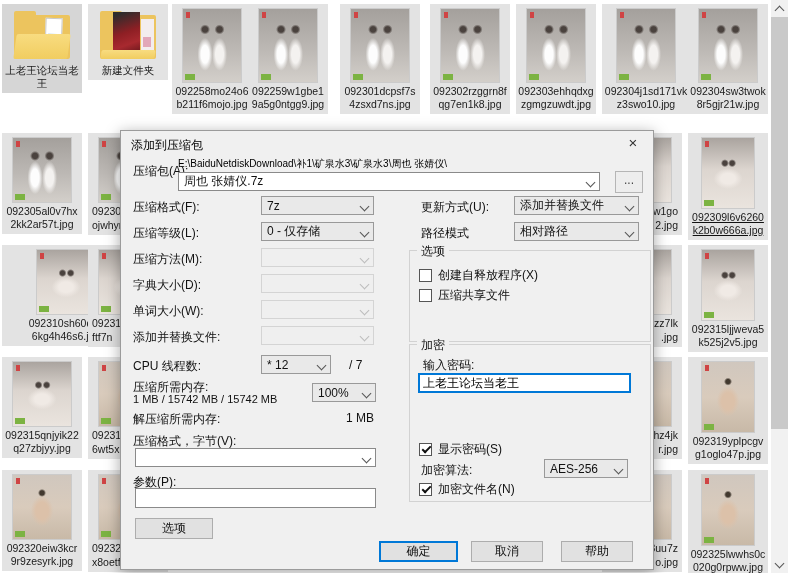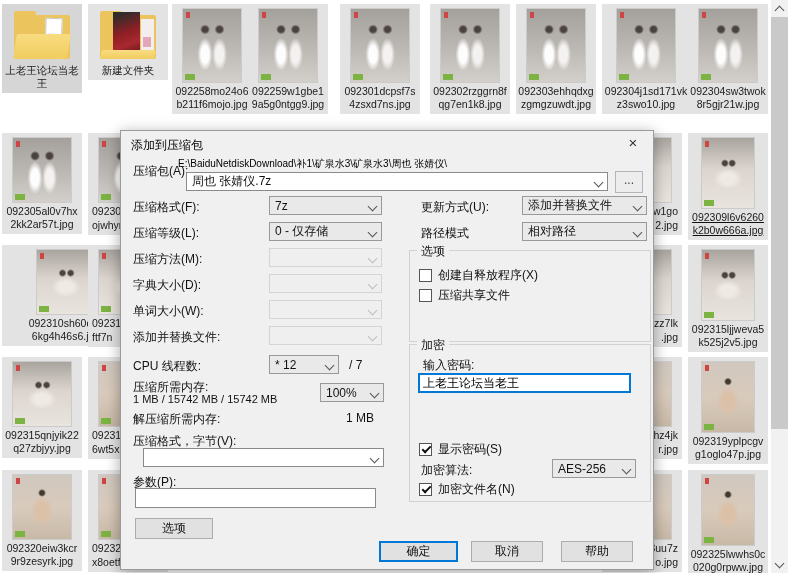--- a/index.html
+++ b/index.html
@@ -53,21 +53,21 @@
   .chev.down{transform:rotate(45deg);margin-bottom:3px;}
   
   .dialog{position:absolute;left:120px;top:130px;width:532px;height:438px;background:#f0f0f0;
           border:1px solid #9b9b9b;box-shadow:0 3px 14px rgba(0,0,0,.35);font-size:12px;z-index:10;}
   .dtitle{position:absolute;left:10px;top:6px;font-size:12px;color:#000;}
   .dclose{position:absolute;left:499px;top:2px;width:26px;height:20px;text-align:center;
           font-size:15px;line-height:20px;color:#333;cursor:default;}
   .lbl{position:absolute;color:#111;white-space:nowrap;}
   .sub{position:absolute;color:#111;font-size:11px;white-space:nowrap;}
   .combo{position:absolute;height:19px;background:#e9e9e9;border:1px solid #999;
-         display:flex;align-items:center;padding:0 18px 0 5px;box-sizing:border-box;white-space:nowrap;margin-left:8px;}
+         display:flex;align-items:center;padding:0 18px 0 5px;box-sizing:border-box;white-space:nowrap;}
   .combo .cv{flex:1;overflow:hidden;font-size:12px;}
   .combo .chev{position:absolute;right:5px;top:6px;border-color:#555;}
   .combo.dis{background:#efefef;border-color:#d4d4d4;}
   .combo.dis .chev{border-color:#bdbdbd;}
   .combo.editable{background:#fff;border-color:#8a8a8a;}
   .tinput{position:absolute;height:20px;background:#fff;border:1px solid #8a8a8a;box-sizing:border-box;
           font-family:"Liberation Sans",sans-serif;font-size:12px;padding:0 4px;color:#000;}
   .tinput.focus{border:1px solid #0078d7;outline:1px solid #0078d7;outline-offset:-2px;}
   .groupbox{position:absolute;border:1px solid #d2d2d2;}
   .legend{position:absolute;background:#f0f0f0;padding:0 4px;color:#111;}

